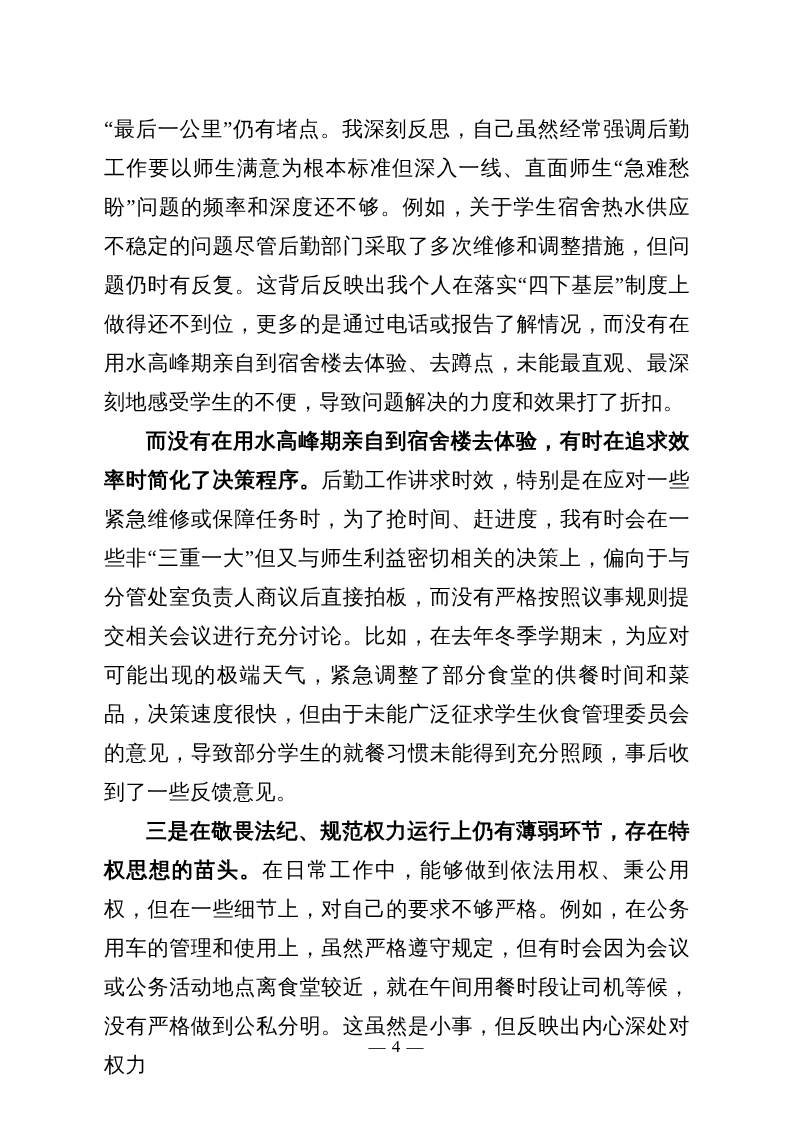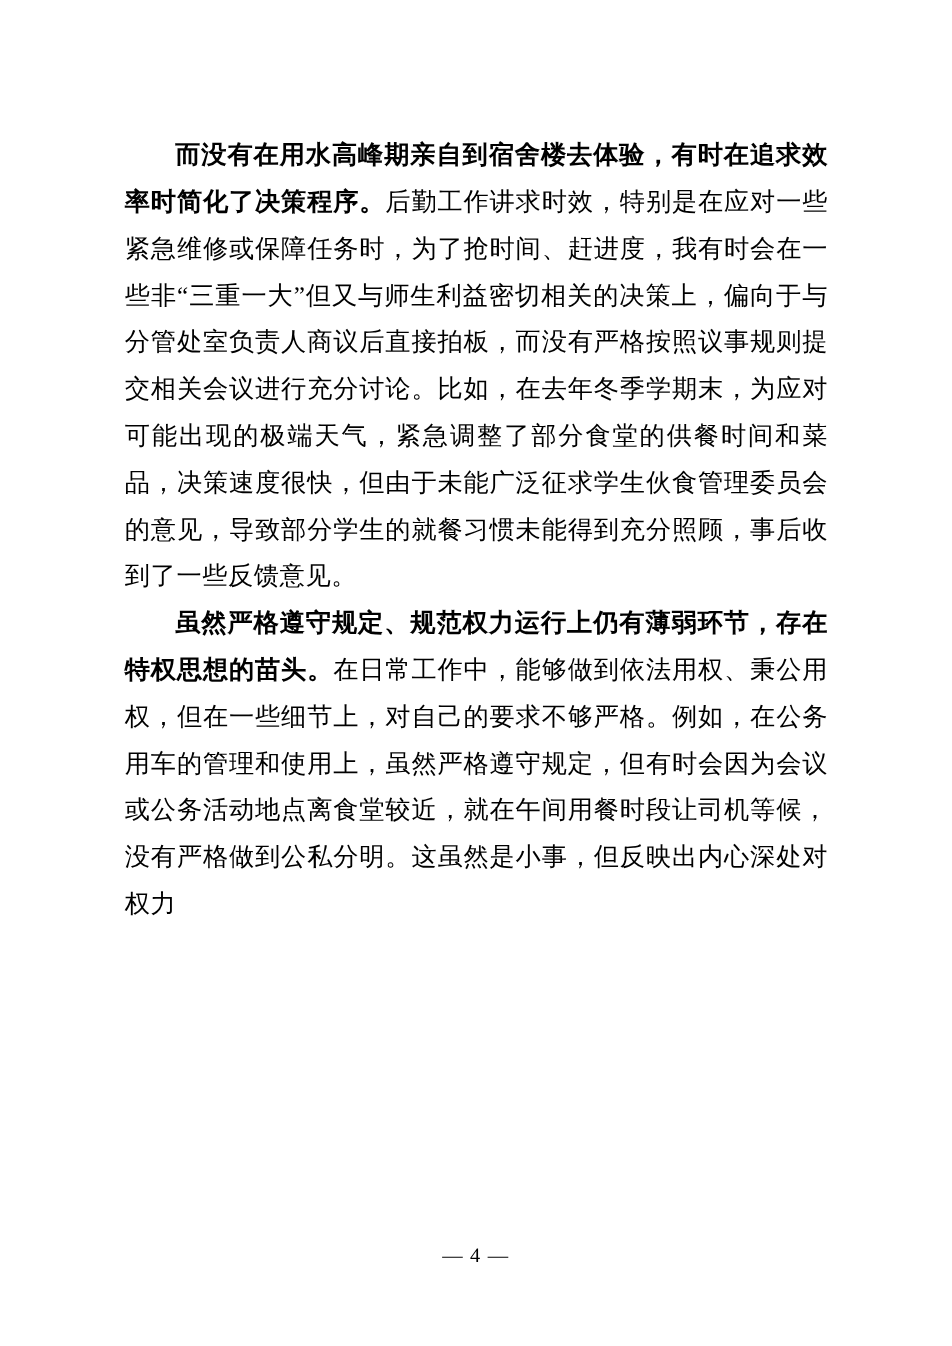--- a/index.html
+++ b/index.html
@@ -49,17 +49,18 @@
     line-height: 24px;
     color: #000000;
     letter-spacing: 1px;
   }
 </style>
 </head>
 <body>
 
 <div class="page">
   <div class="text-block" id="paragraphs">
+      <p class="para"><span>“最后一公里”仍有堵点。我深刻反思，自己虽然经常强调后勤工作要以师生满意为根本标准但深入一线、直面师生“急难愁盼”问题的频率和深度还不够。例如，关于学生宿舍热水供应不稳定的问题尽管后勤部门采取了多次维修和调整措施，但问题仍时有反复。这背后反映出我个人在落实“四下基层”制度上做得还不到位，更多的是通过电话或报告了解情况，而没有在用水高峰期亲自到宿舍楼去体验、去蹲点，未能最直观、最深刻地感受学生的不便，导致问题解决的力度和效果打了折扣。</span></p>
       <p class="para indent"><span class="seg-bold">而没有在用水高峰期亲自到宿舍楼去体验，有时在追求效率时简化了决策程序。</span><span>后勤工作讲求时效，特别是在应对一些紧急维修或保障任务时，为了抢时间、赶进度，我有时会在一些非“三重一大”但又与师生利益密切相关的决策上，偏向于与分管处室负责人商议后直接拍板，而没有严格按照议事规则提交相关会议进行充分讨论。比如，在去年冬季学期末，为应对可能出现的极端天气，紧急调整了部分食堂的供餐时间和菜品，决策速度很快，但由于未能广泛征求学生伙食管理委员会的意见，导致部分学生的就餐习惯未能得到充分照顾，事后收到了一些反馈意见。</span></p>
-      <p class="para indent"><span class="seg-bold">虽然严格遵守规定、规范权力运行上仍有薄弱环节，存在特权思想的苗头。</span><span>在日常工作中，能够做到依法用权、秉公用权，但在一些细节上，对自己的要求不够严格。例如，在公务用车的管理和使用上，虽然严格遵守规定，但有时会因为会议或公务活动地点离食堂较近，就在午间用餐时段让司机等候，没有严格做到公私分明。这虽然是小事，但反映出内心深处对权力</span></p>
+      <p class="para indent"><span class="seg-bold">三是在敬畏法纪、规范权力运行上仍有薄弱环节，存在特权思想的苗头。</span><span>在日常工作中，能够做到依法用权、秉公用权，但在一些细节上，对自己的要求不够严格。例如，在公务用车的管理和使用上，虽然严格遵守规定，但有时会因为会议或公务活动地点离食堂较近，就在午间用餐时段让司机等候，没有严格做到公私分明。这虽然是小事，但反映出内心深处对权力</span></p>
     </div>
   <div class="footer">— 4 —</div>
 </div>
 
 </body></html>

